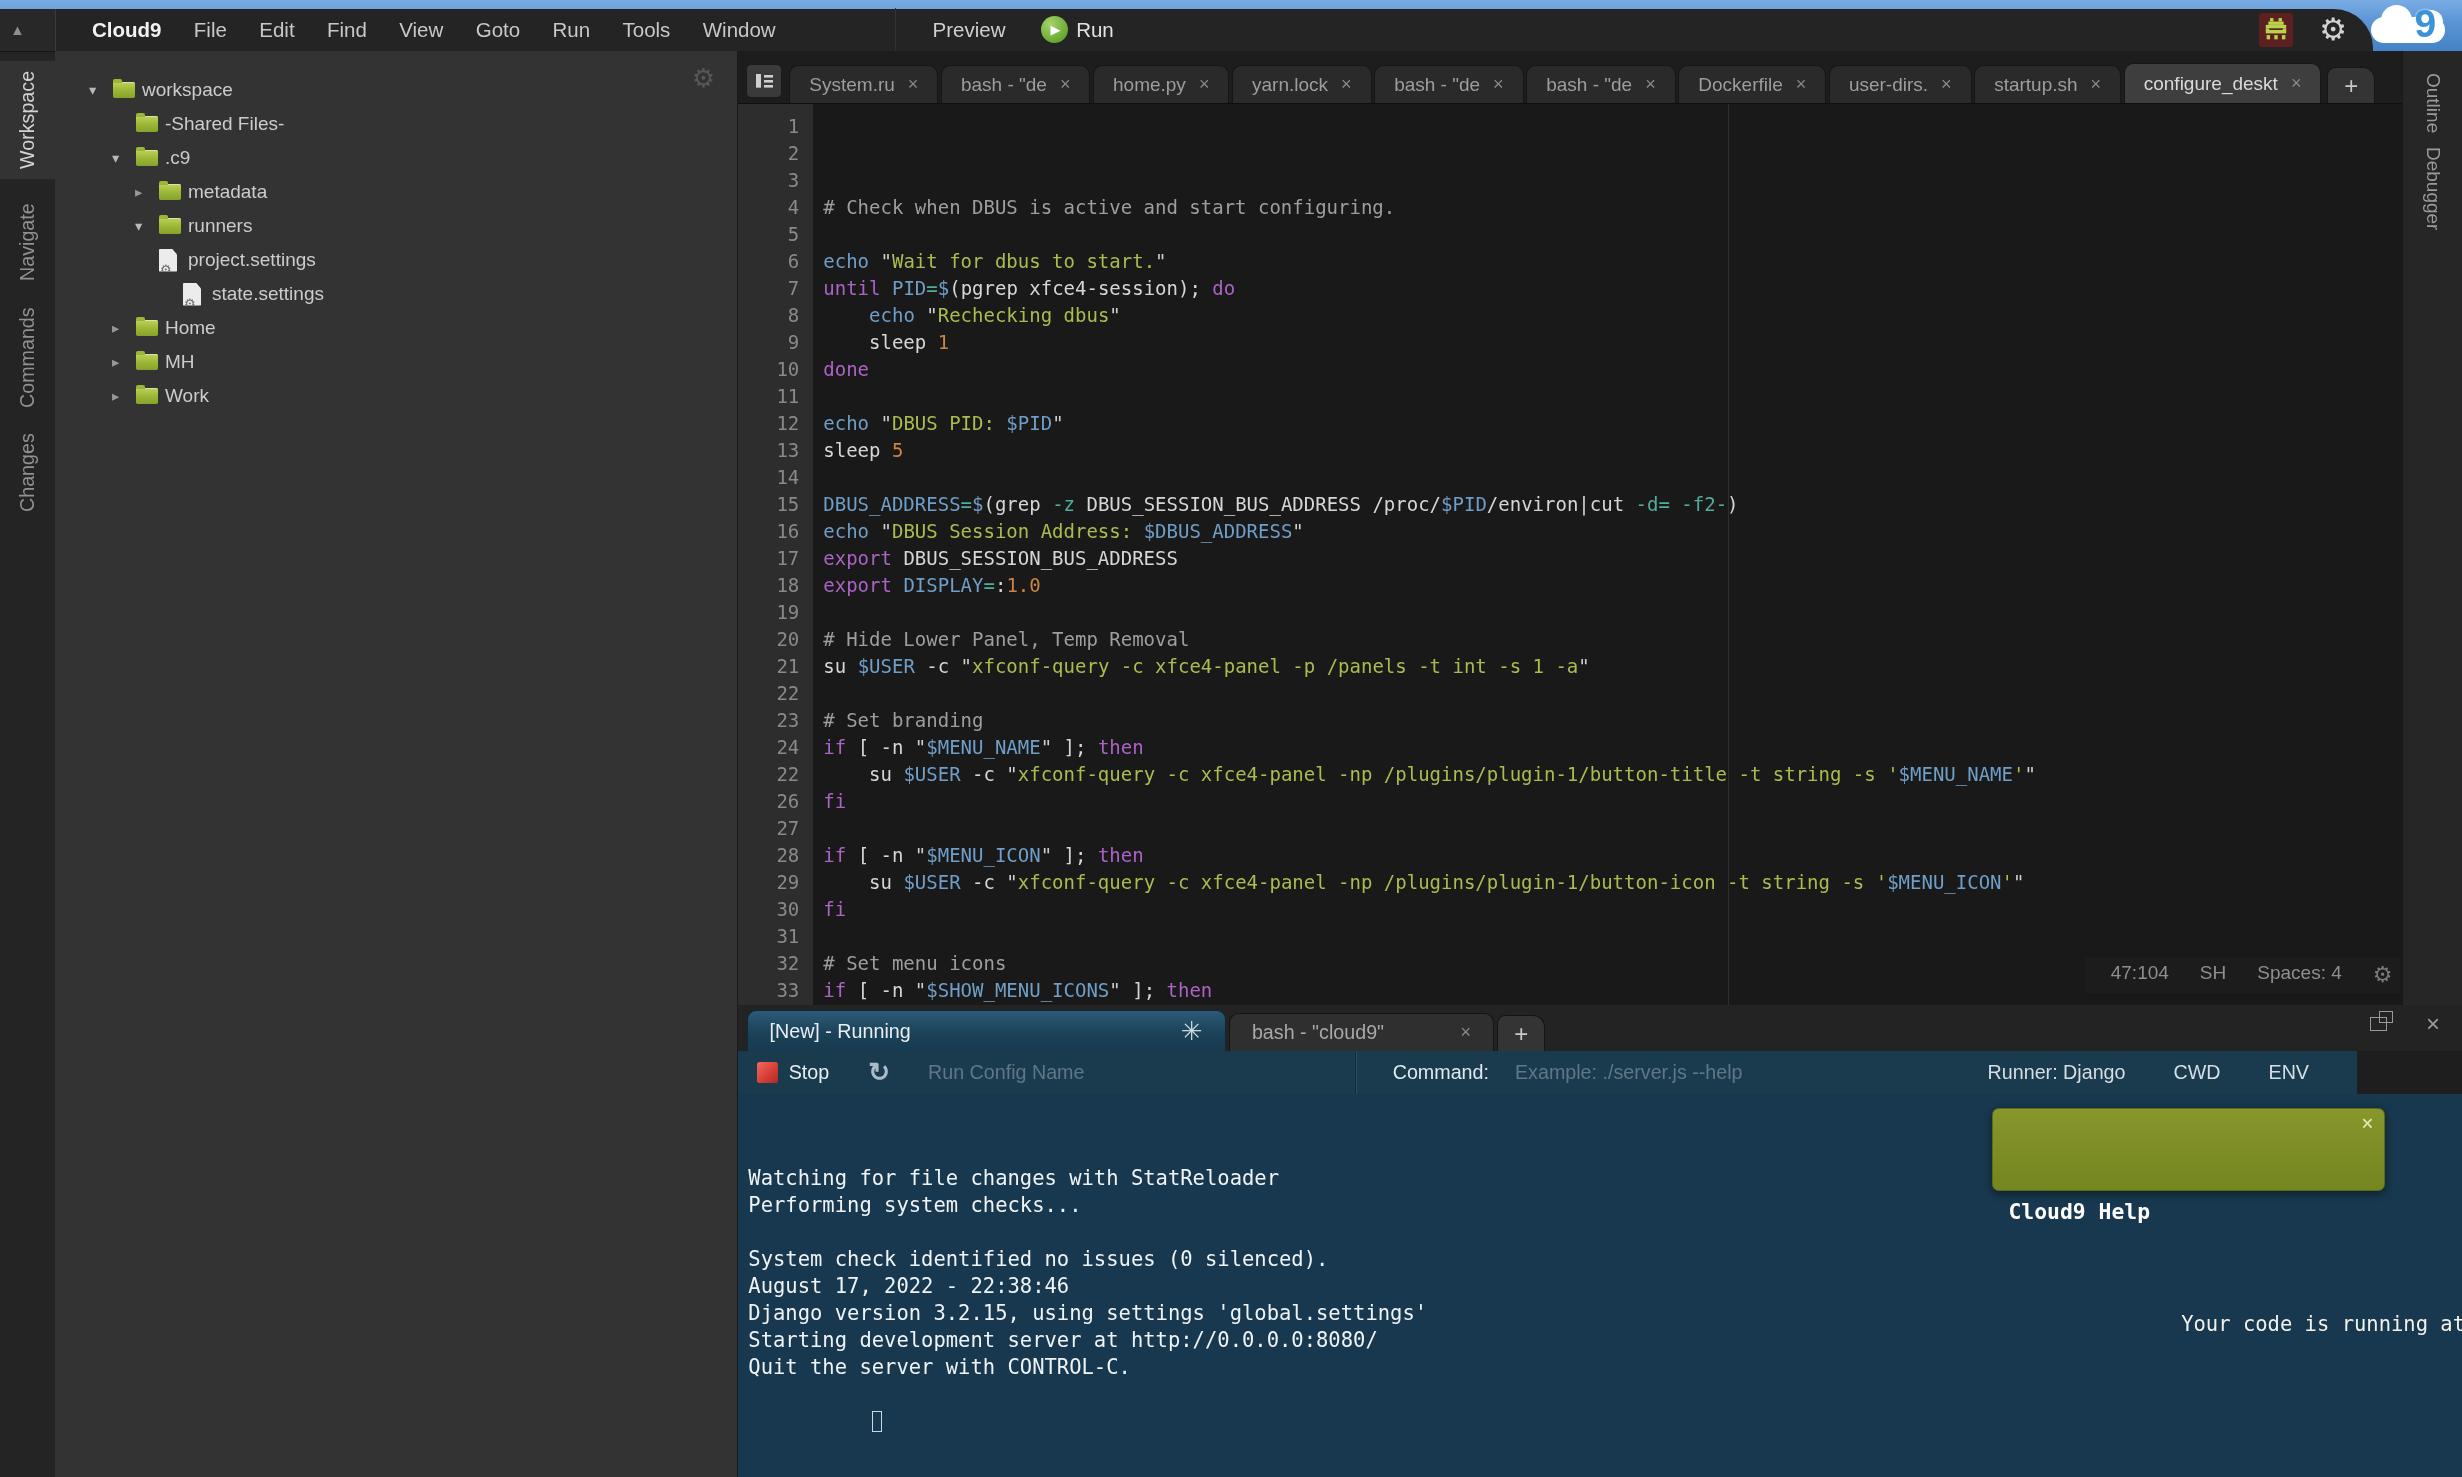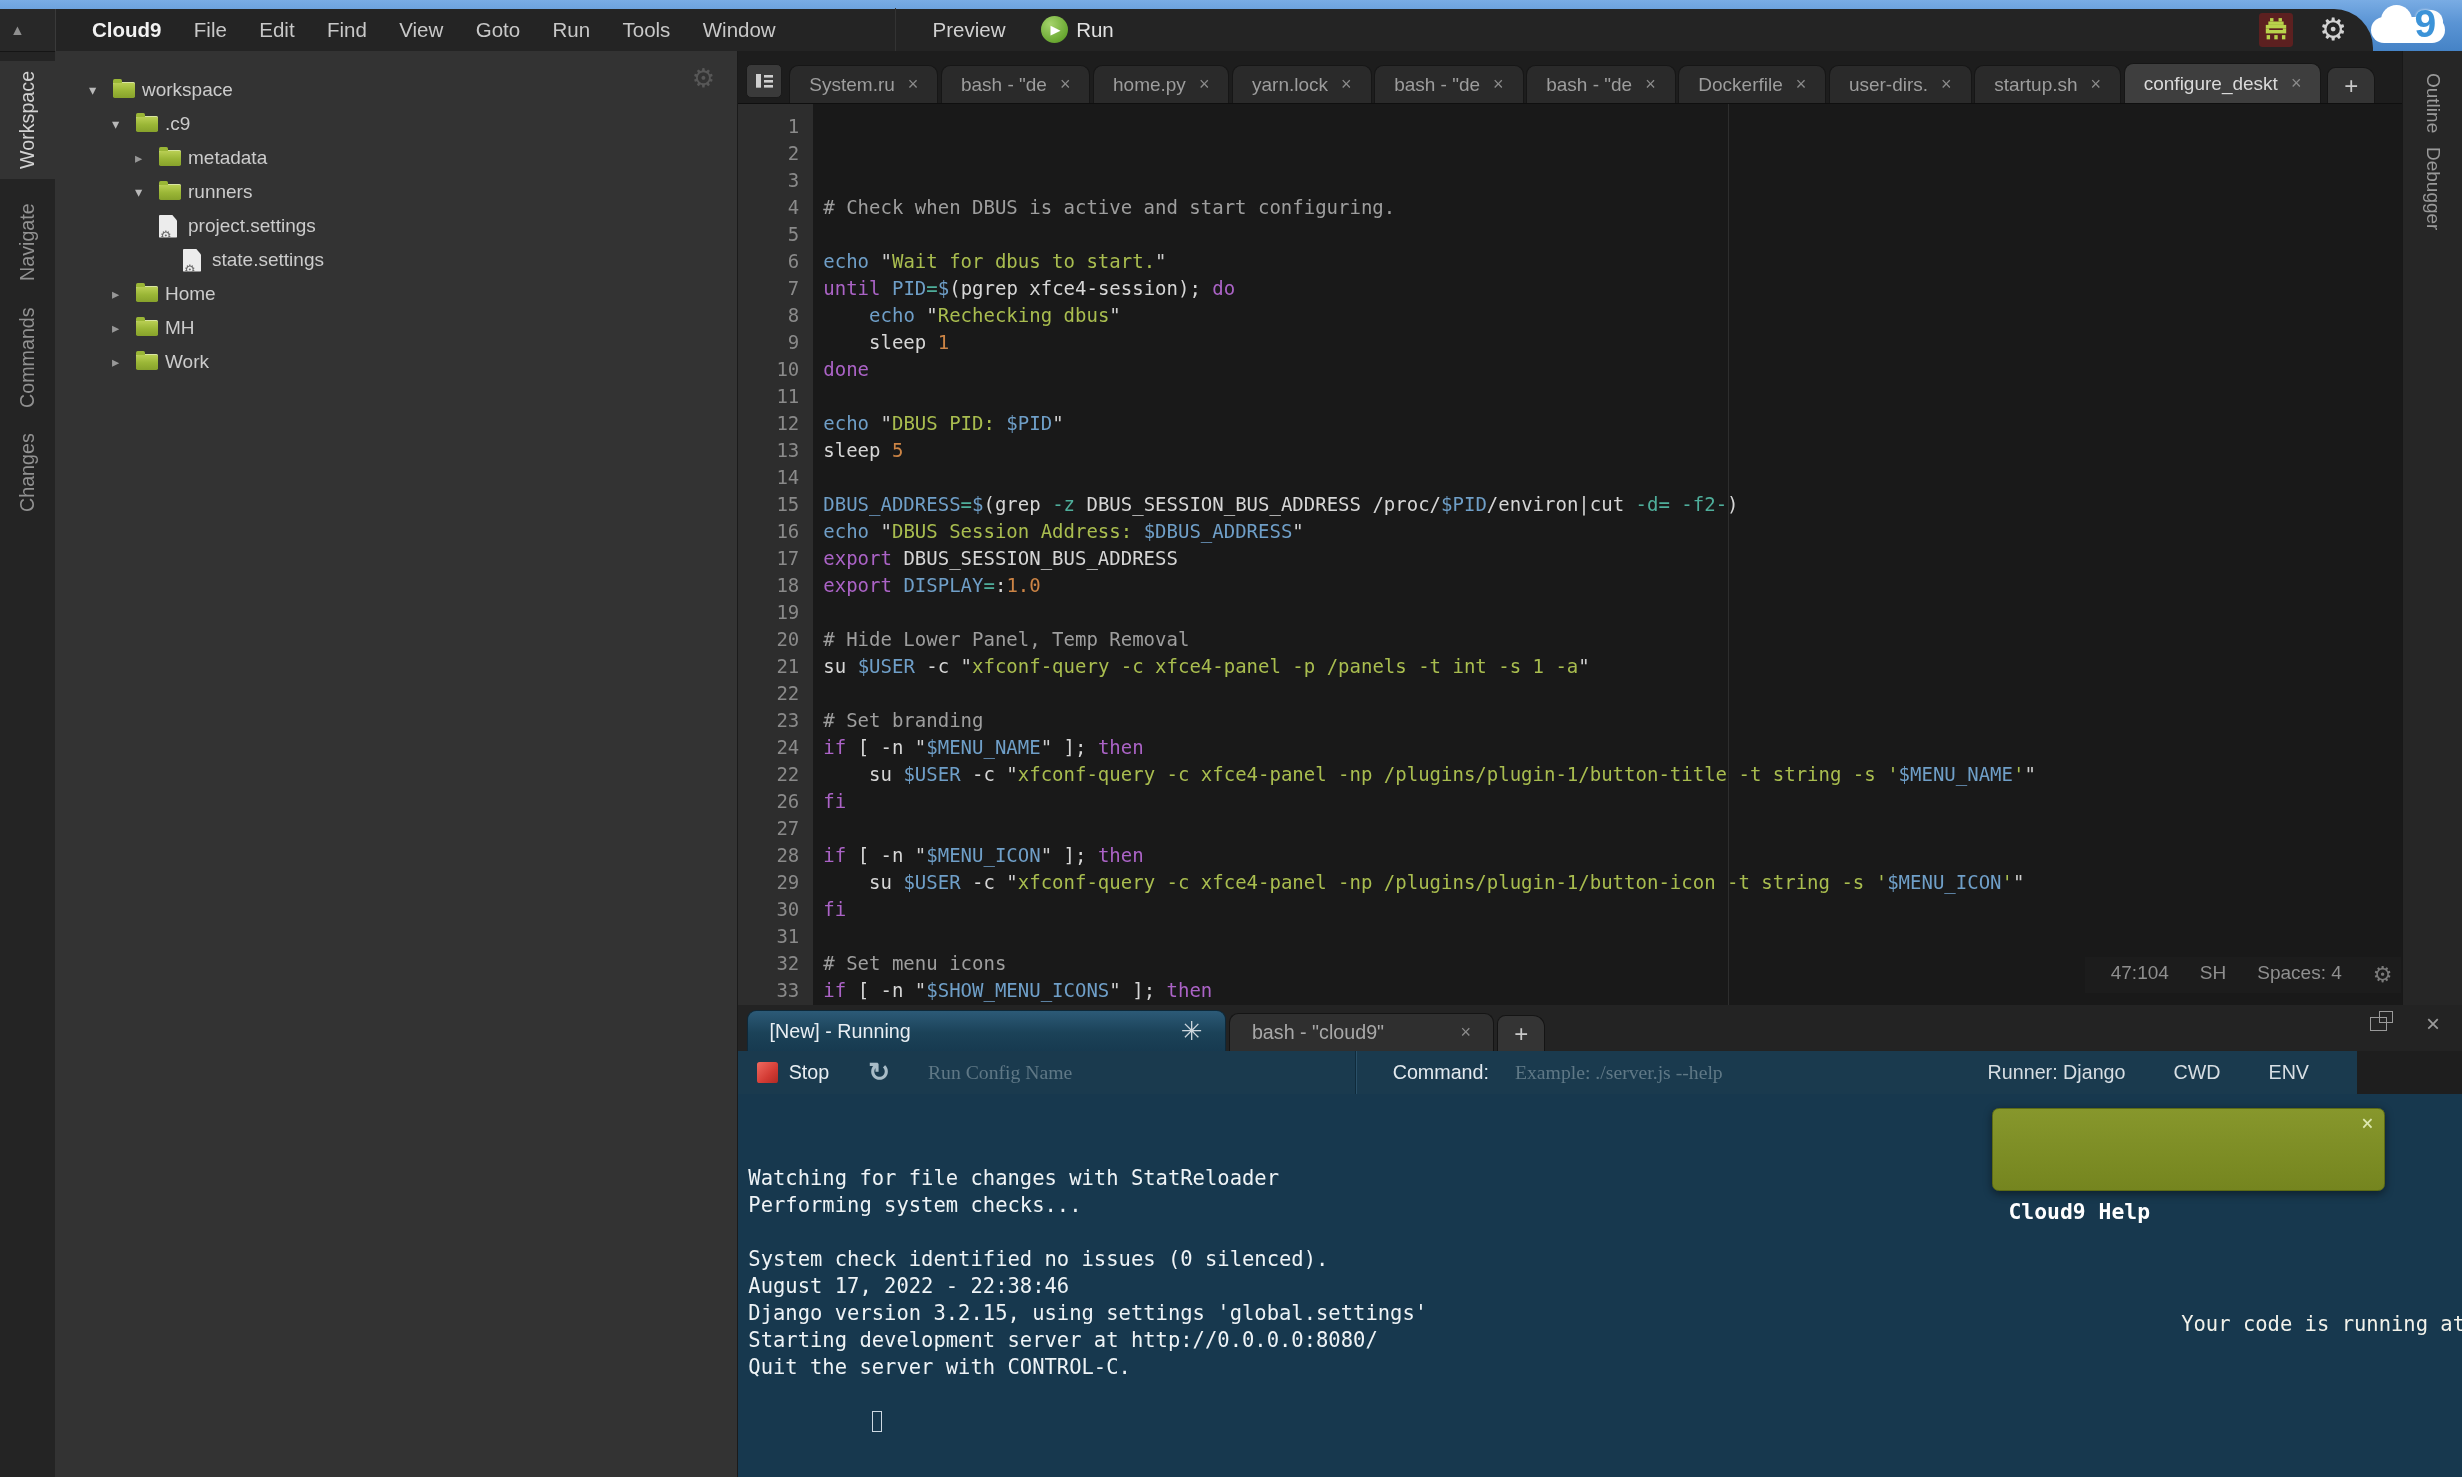--- a/index.html
+++ b/index.html
@@ -131,21 +131,21 @@
     border:1.7px solid #9a9a9a; }
   .win-close { color:#9a9a9a; font-size:24px; line-height:17px; }
 
   .console-controls { height:43px; flex:0 0 43px; display:flex; align-items:center;
     background:#1a3a4e; font-size:19.7px; position:relative; }
   .stop-btn { display:flex; align-items:center; gap:10.3px; margin-left:19px; color:#e8eef2; }
   .stop-icon { width:21.4px; height:21.4px; border-radius:2.6px;
     background:linear-gradient(135deg,#f06a60 0%,#d33b34 60%,#b02a24 100%); }
   .refresh { color:#a9bcc7; font-size:26px; margin-left:39px; font-weight:bold; }
   .cc-input { background:transparent; border:none; outline:none; color:#cfd6da; font-size:19.7px;
-    font-family:Liberation Serif, serif; }
+    font-family:Liberation Sans, sans-serif; }
   .cc-input::placeholder { color:#5f7886; }
   .in-runcfg { width:299px; margin-left:38px; }
   .cc-divider { width:1.7px; height:43px; margin-left:128px;
     background:linear-gradient(90deg,#0f2a3a 0 50%, #2a5068 50% 100%); }
   .cmd-label { color:#e2e9ee; margin-left:36px; }
   .in-cmd { width:427px; margin-left:26px; }
   .cc-right { margin-left:auto; display:flex; align-items:center; gap:48px; color:#d7dee3; }
   .cc-endgap { width:105px; height:43px; background:#1e1e1e; margin-left:48px; }
 
   .terminal { flex:1; background:#17384e; position:relative; padding:17px 0 0 10.3px;
@@ -229,20 +229,27 @@
 
     <div class="tree-panel">
       <span class="tree-gear">⚙</span>
       <div id="tree">
           <div class="trow" style="padding-left: 34px;">
             <span class="t-arrow">▾</span>
             <span class="t-icon">
               <span class="icon-folder"></span>
             </span>
             <span class="t-label">workspace</span>
+          </div>
+          <div class="trow" style="padding-left: 57px;">
+            <span class="t-arrow"></span>
+            <span class="t-icon">
+              <span class="icon-folder"></span>
+            </span>
+            <span class="t-label">-Shared Files-</span>
           </div>
           <div class="trow" style="padding-left: 57px;">
             <span class="t-arrow">▾</span>
             <span class="t-icon">
               <span class="icon-folder"></span>
             </span>
             <span class="t-label">.c9</span>
           </div>
           <div class="trow" style="padding-left: 80px;">
             <span class="t-arrow closed">▸</span>

